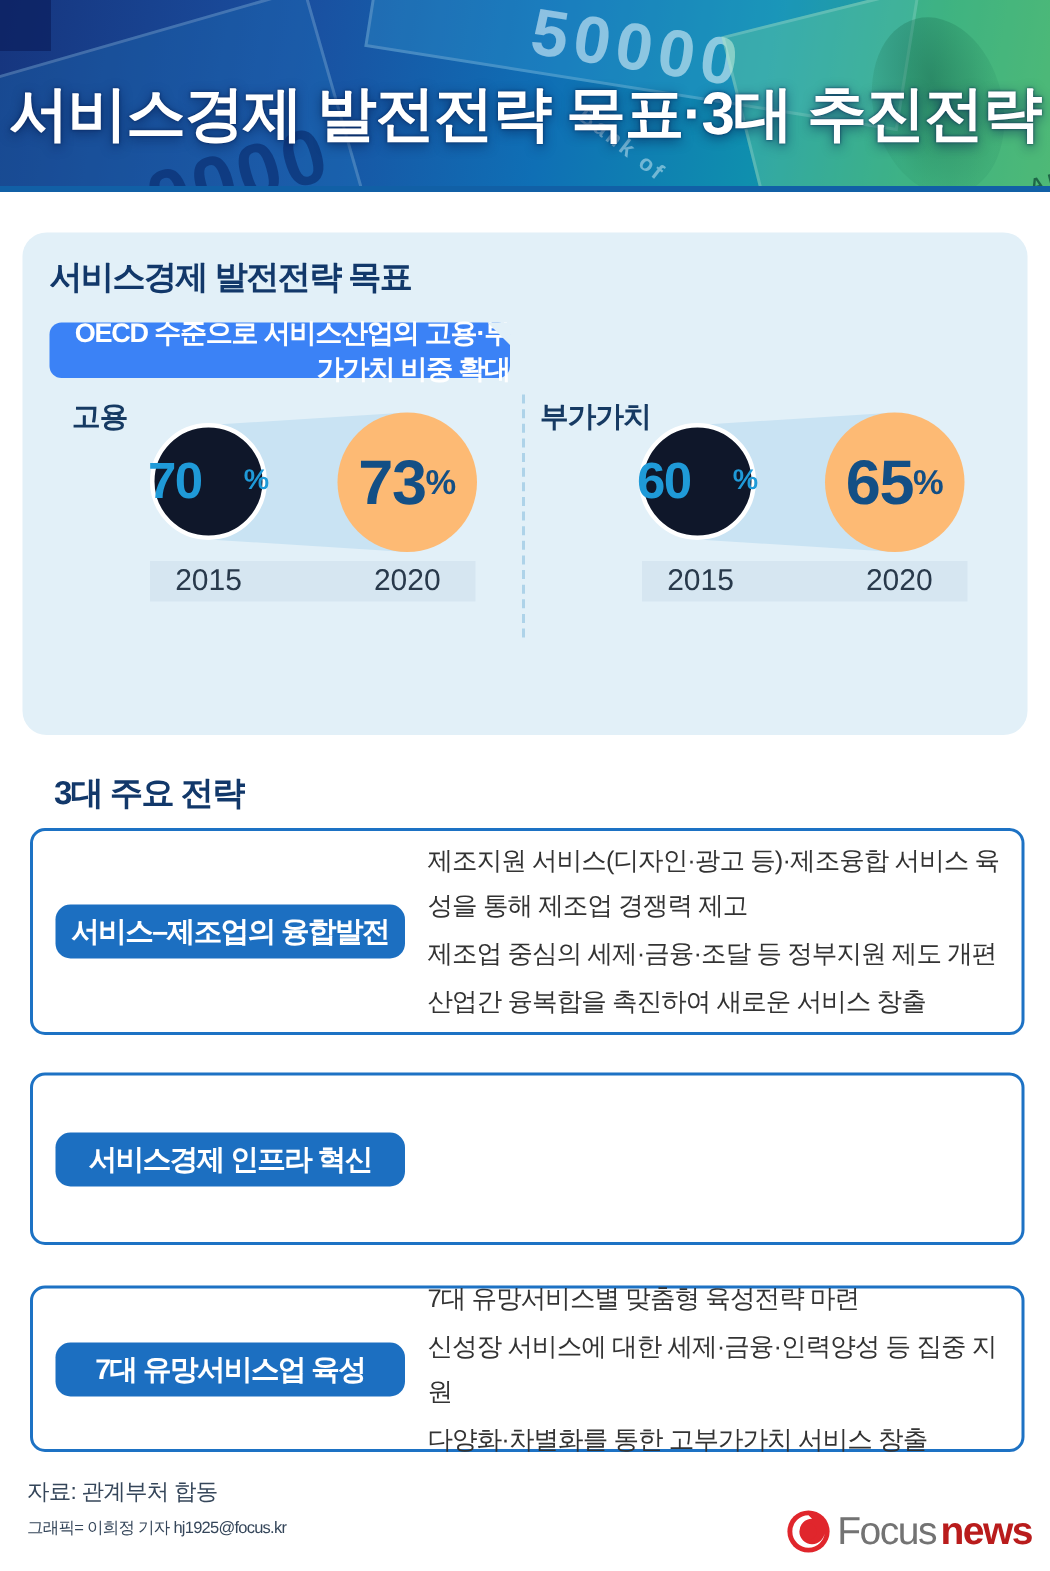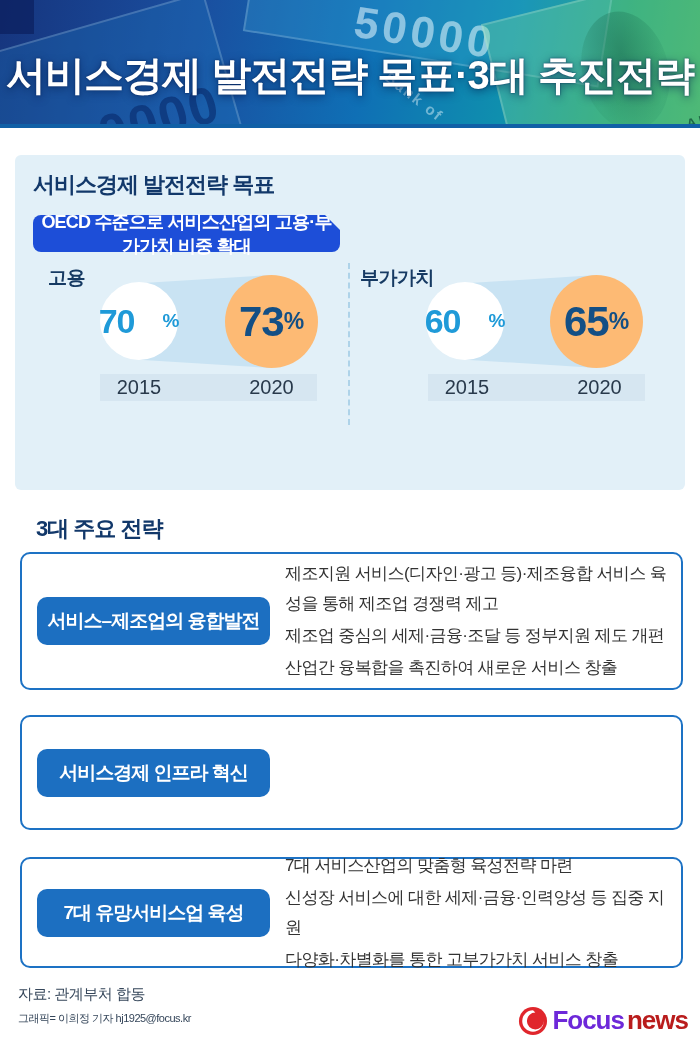--- a/index.html
+++ b/index.html
@@ -24,36 +24,36 @@
   .serial { position:absolute; right:10px; bottom:34px; font-weight:bold; }
   .bank-of { position:absolute; left:380px; top:88px; transform:rotate(38deg); color:rgba(235,250,255,.45);
     font-size:15px; font-weight:bold; letter-spacing:2px; }
   .corner-square { position:absolute; left:0; top:0; width:34px; height:34px; background:rgba(9,28,88,.62); }
   .main-title { position:absolute; left:0; top:48px; width:100%; text-align:center; color:#ffffff;
     font-size:40px; font-weight:bold; letter-spacing:-1px;
     text-shadow:0 2px 8px rgba(4,28,78,.65), 0 0 2px rgba(4,28,78,.8); }
 
   
   .goal-panel { position:absolute; left:15px; top:155px; width:670px; height:335px;
-    background:#e2f0f8; border-radius:6px; }
+    background:#e2f0f8; border-radius:16px; }
   .goal-heading { position:absolute; left:18px; top:15px; font-size:22px; font-weight:bold;
     color:#12386a; letter-spacing:-1px; }
-  .tag { position:absolute; left:18px; width:307px; background:#1d4ed8; border-radius:8px;
+  .tag { position:absolute; left:18px; width:307px; background:#3b82f6; border-radius:8px;
     color:#fff; font-weight:bold; display:flex; align-items:center; justify-content:center;
-    text-align:center; letter-spacing:-0.8px; }
+    text-align:right; letter-spacing:-0.8px; }
   .tag::after { content:""; position:absolute; top:0; right:0; width:0; height:0;
     border-top:15px solid #e2f0f8; border-left:15px solid transparent; }
   .tag-target { top:60px; height:37px; font-size:18px; }
   .tag-jobs { top:282px; height:36px; font-size:17px; }
 
   .chart-label { position:absolute; top:110px; font-size:19px; font-weight:bold; color:#163a63; letter-spacing:-0.5px; }
   .cone { position:absolute; top:120px; width:132px; height:93px; background:#c9e3f3;
     clip-path:polygon(0 9%, 100% 0, 100% 100%, 0 91%); }
   .circle { position:absolute; border-radius:50%; display:flex; align-items:center; justify-content:center; }
-  .circle-from { top:127px; width:78px; height:78px; background:#ffffff; border:3px solid #ffffff;gap:28px; }
+  .circle-from { top:127px; width:78px; height:78px; background:#0f172a; border:3px solid #ffffff;gap:28px; }
   .circle-to { top:120px; width:93px; height:93px; background:#fdba74; }
   .circle-from .val { font-size:34px; font-weight:bold; color:#1f9ad8; letter-spacing:-1px; }
   .circle-from .unit { font-size:19px; font-weight:bold; color:#1f9ad8; }
   .circle-to .val { font-size:42px; font-weight:bold; color:#134f85; letter-spacing:-1px; }
   .circle-to .unit { font-size:23px; font-weight:bold; color:#134f85; }
   .year-bar { position:absolute; top:219px; width:217px; height:27px; background:#d6e6f1; }
   .year { position:absolute; top:0; height:27px; display:flex; align-items:center; justify-content:center;
     font-size:20px; color:#28394b; }
   .year-from { left:0; width:78px; }
   .year-to { left:125px; width:93px; }
@@ -62,32 +62,32 @@
 
   
   .strat-heading { position:absolute; left:36px; top:514px; font-size:22px; font-weight:bold;
     color:#12386a; letter-spacing:-1px; }
   .strategy-box { position:absolute; left:20px; width:663px; background:#fff;
     border:2px solid #1d72c4; border-radius:10px; display:flex; align-items:center; }
   .box-1 { top:552px; height:138px; }
   .box-2 { top:715px; height:115px; }
   .box-3 { top:857px; height:111px; }
   .pill-col { flex:0 0 263px; display:flex; align-items:center; }
-  .pill { margin-left:15px; width:233px; height:48px; background:#1c6fc1; border-radius:10px;
+  .pill { margin-left:15px; width:233px; height:36px; background:#1c6fc1; border-radius:10px;
     color:#fff; font-size:19px; font-weight:bold; display:flex; align-items:center;
     justify-content:center; white-space:nowrap; letter-spacing:-1px; }
   .points { flex:1; display:flex; flex-direction:column; row-gap:2px; padding-right:14px; }
   .points li { list-style:none; font-size:17px; line-height:30px; color:#333333; letter-spacing:-0.6px; }
 
   
   .footer-source { position:absolute; left:18px; top:985px; font-size:15px; color:#35465a; letter-spacing:-0.5px; }
   .footer-credit { position:absolute; left:18px; top:1011px; font-size:11px; color:#35465a; letter-spacing:-0.5px; }
   .logo { position:absolute; right:12px; top:1005px; display:flex; align-items:center; }
   .logo svg { width:30px; height:30px; margin-right:4px; }
-  .logo-focus { font-size:26px; font-weight:bold; color:#6d28d9; letter-spacing:-1px; }
+  .logo-focus { font-size:26px; font-weight:normal; color:#737373; letter-spacing:-1px; }
   .logo-news { font-size:26px; font-weight:bold; color:#b91c1c; letter-spacing:-1px; margin-left:3px; }
 </style>
 </head>
 <body>
 
 <div class="page">
 
   <div class="header">
     <div class="note note-left">
       <span>0000</span>
@@ -160,21 +160,21 @@
     <div class="pill-col">
       <div class="pill">서비스경제 인프라 혁신</div>
     </div>
   </div>
 
   <div class="strategy-box box-3">
     <div class="pill-col">
       <div class="pill">7대 유망서비스업 육성</div>
     </div>
     <ul class="points">
-      <li>7대 서비스산업의 맞춤형 육성전략 마련</li>
+      <li>7대 유망서비스별 맞춤형 육성전략 마련</li>
       <li>신성장 서비스에 대한 세제·금융·인력양성 등 집중 지원</li>
       <li>다양화·차별화를 통한 고부가가치 서비스 창출</li>
     </ul>
   </div>
 
   <div class="footer-source">자료: 관계부처 합동</div>
   <div class="footer-credit">그래픽= 이희정 기자 hj1925@focus.kr</div>
 
   <div class="logo">
     <svg viewBox="0 0 32 32">

